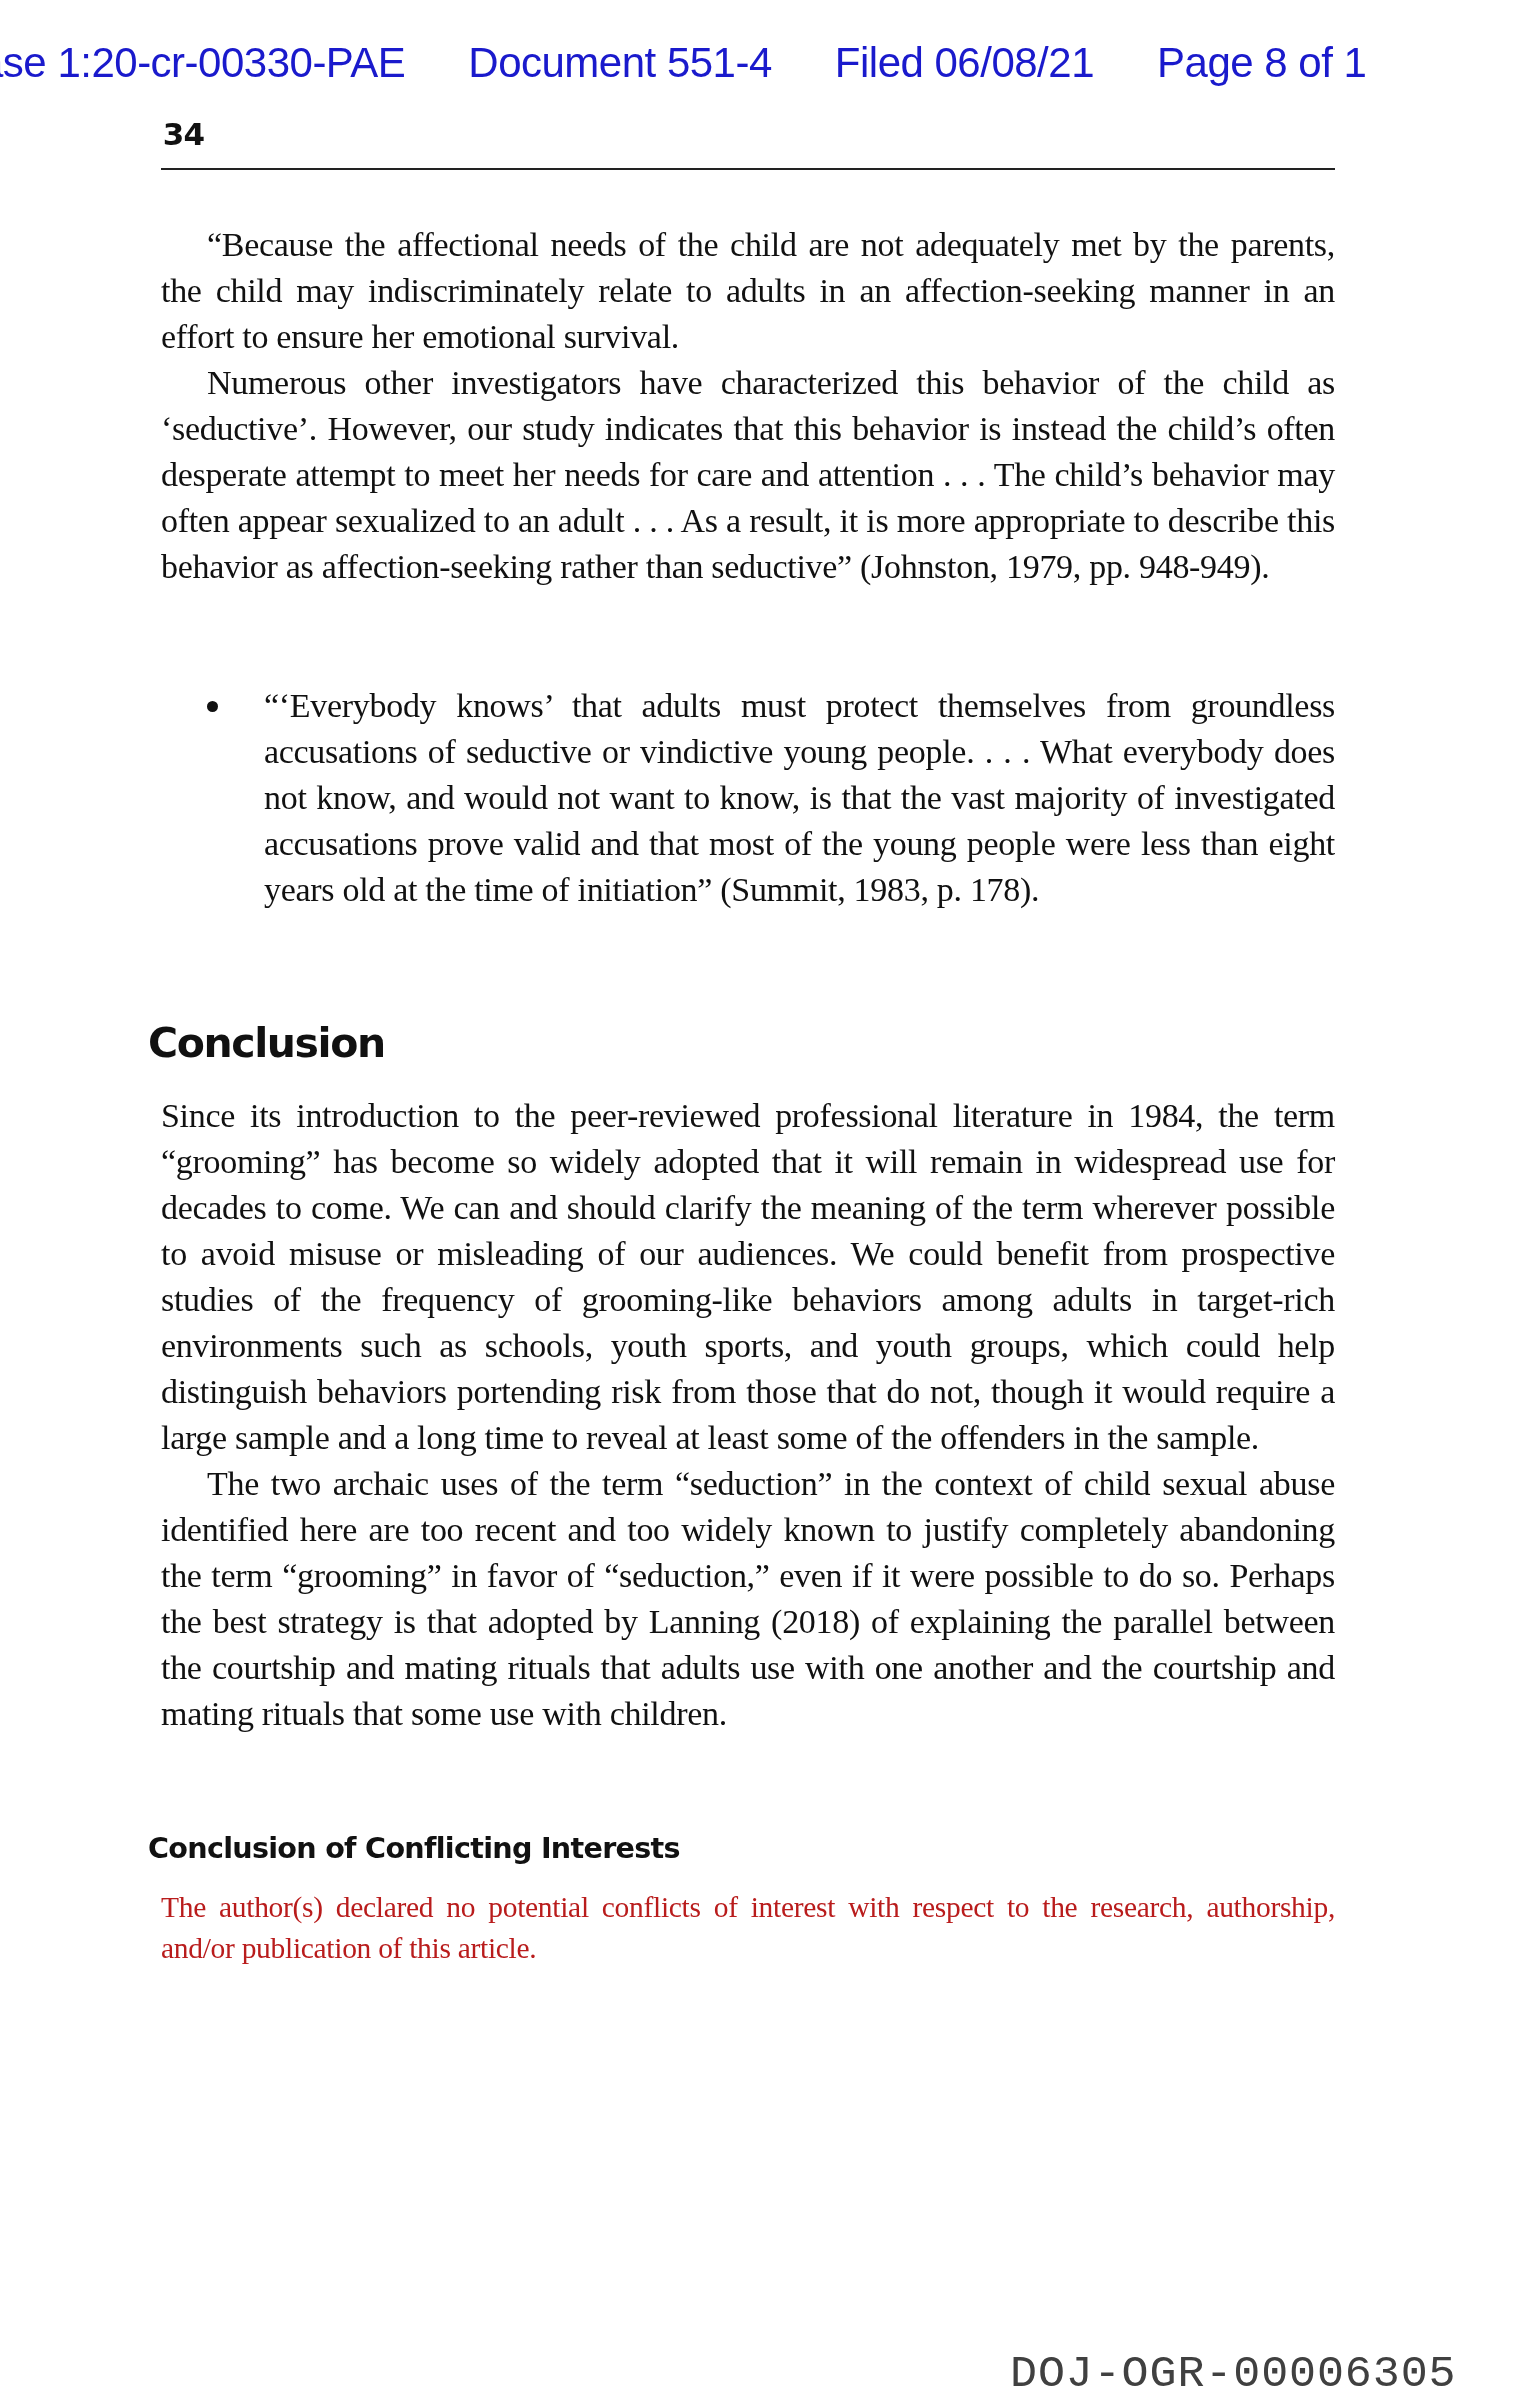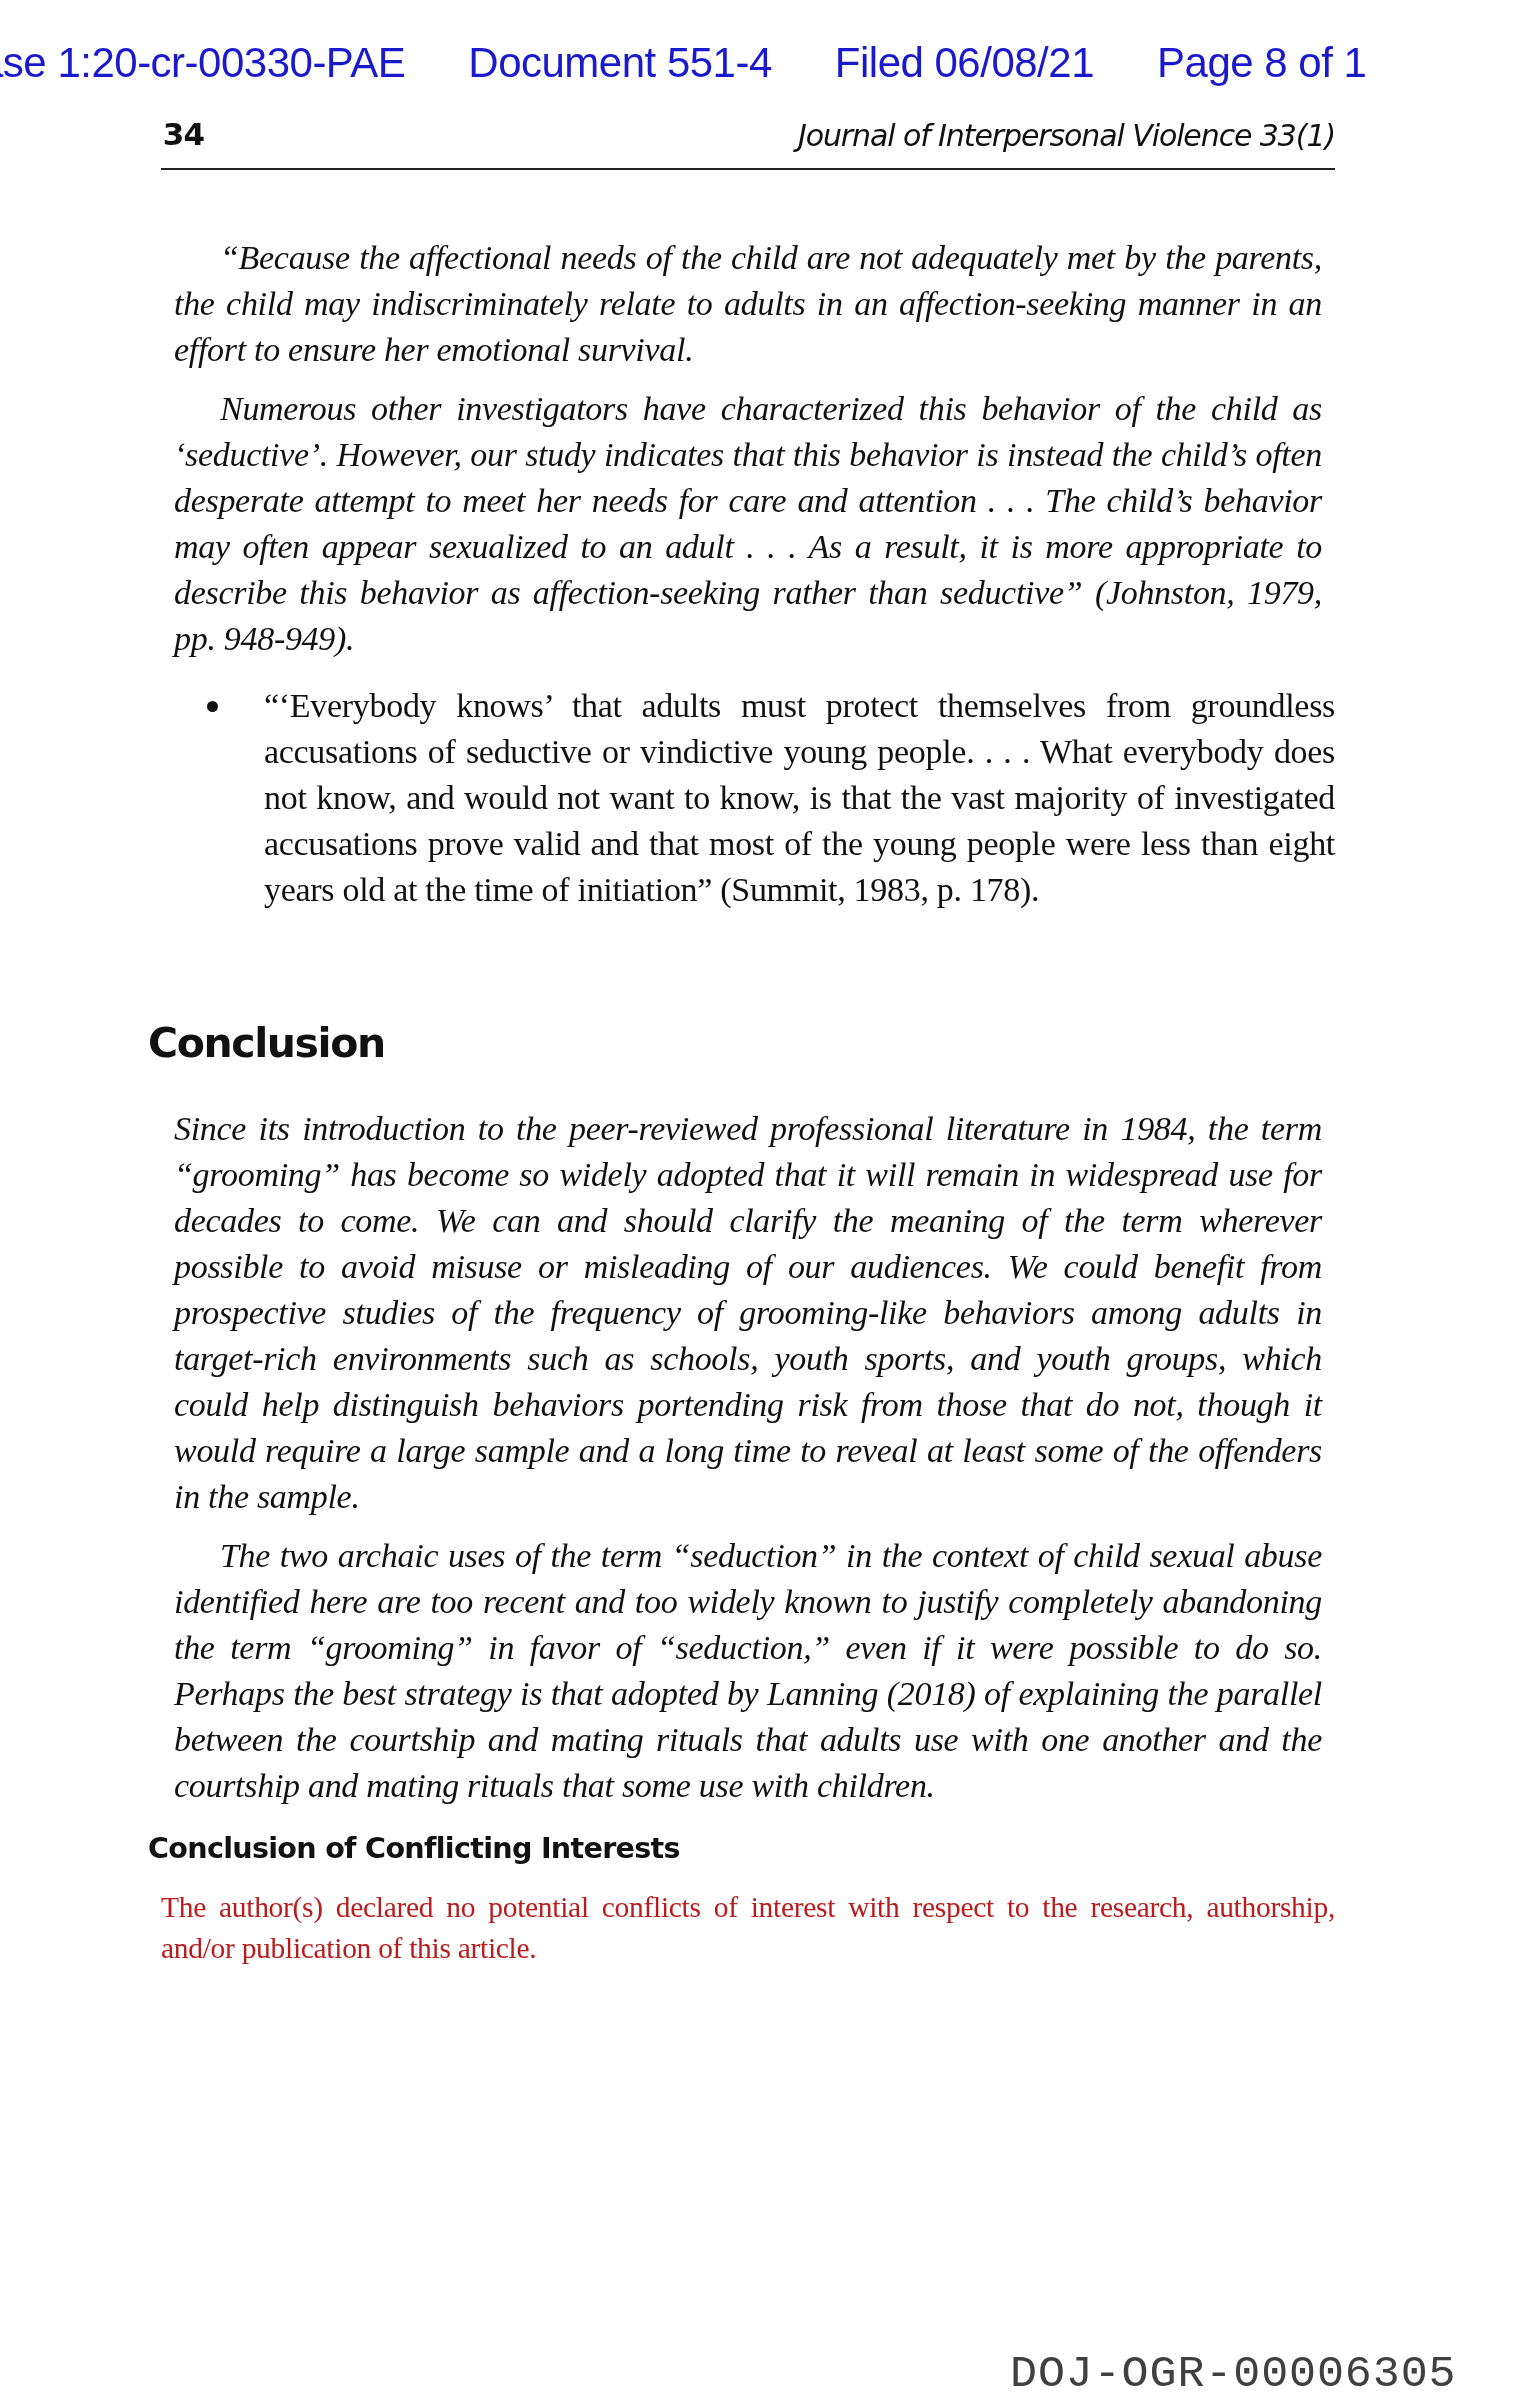--- a/index.html
+++ b/index.html
@@ -15,21 +15,21 @@
     font-family: "DejaVu Sans", sans-serif; color: #111;
   }
   .page-num { position: absolute; left: 1.8px; top: 0; font-size: 31px; font-weight: bold; letter-spacing: -0.9px; }
   .journal { position: absolute; right: 0; top: 1.8px; font-size: 30px; font-style: italic; letter-spacing: -1.1px; }
   .rule { position: absolute; left: 161px; top: 168px; width: 1174px; height: 1.8px; background: #222; }
   .body-text {
     position: absolute; left: 161px; width: 1174px;
     font-family: "Liberation Serif", serif; font-size: 34px; line-height: 46px;
     color: #111; text-align: justify; letter-spacing: -0.3px;
   }
-  .body-text p { margin: 13px; text-indent: 46px; font-style: italic; }
+  .body-text p { margin: 0; text-indent: 46px; }
   .body-text p.noindent { text-indent: 0; }
   .bullet-block { position: absolute; left: 161px; width: 1174px; top: 683px;
     font-family: "Liberation Serif", serif; font-size: 34px; line-height: 46px; color: #111; }
   .bullet-dot { position: absolute; left: 46px; top: 17.5px; width: 11px; height: 11px; border-radius: 50%; background: #111; }
   .bullet-text { margin-left: 103px; text-align: justify; letter-spacing: -0.3px; }
   .heading {
     position: absolute; left: 148px; font-family: "DejaVu Sans", sans-serif;
     font-weight: bold; color: #111;
   }
   .h-conclusion { top: 1019px; font-size: 41px; letter-spacing: -1.4px; }
@@ -46,21 +46,20 @@
 </style>
 </head>
 <body>
 
 <div class="stamp">
   <span>ase 1:20-cr-00330-PAE</span><span>Document 551-4</span><span>Filed 06/08/21</span><span>Page 8 of 1</span>
 </div>
 
 <div class="running-head">
   <span class="page-num">34</span>
-  <span class="journal">Journal of Interpersonal Violence 33(1)</span>
 </div>
 <div class="rule"></div>
 
 <div class="body-text" style="top:222px;">
   <p>“Because the affectional needs of the child are not adequately met by the parents, the child may indiscriminately relate to adults in an affection-seeking manner in an effort to ensure her emotional survival.</p>
   <p>Numerous other investigators have characterized this behavior of the child as ‘seductive’. However, our study indicates that this behavior is instead the child’s often desperate attempt to meet her needs for care and attention . . . The child’s behavior may often appear sexualized to an adult . . . As a result, it is more appropriate to describe this behavior as affection-seeking rather than seductive” (Johnston, 1979, pp. 948-949).</p>
 </div>
 
 <div class="bullet-block">
   <div class="bullet-dot"></div>

